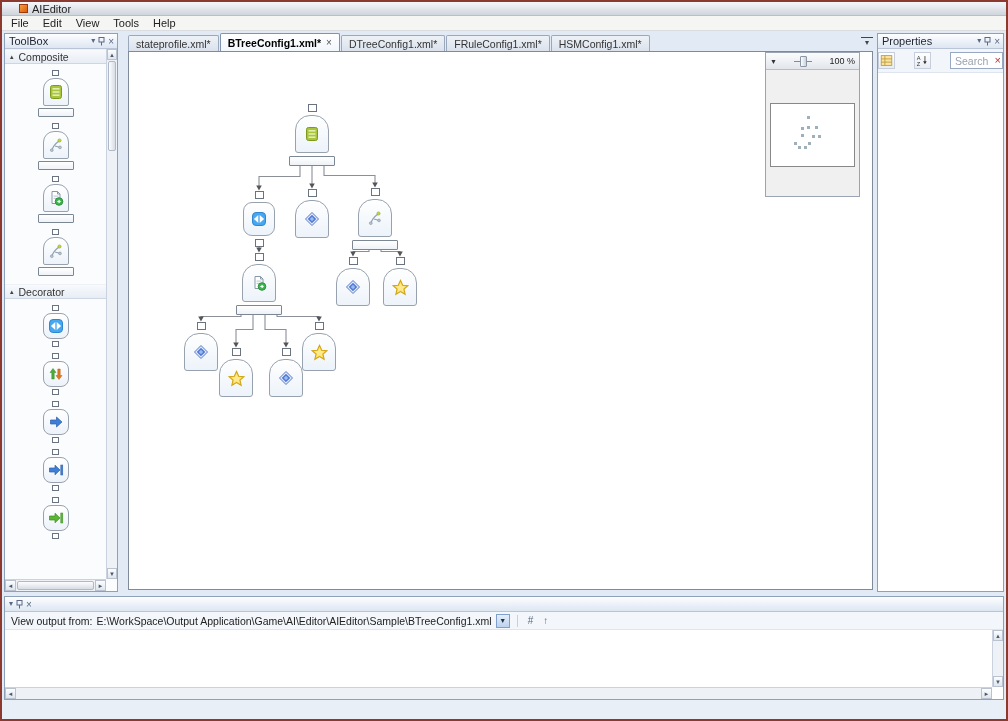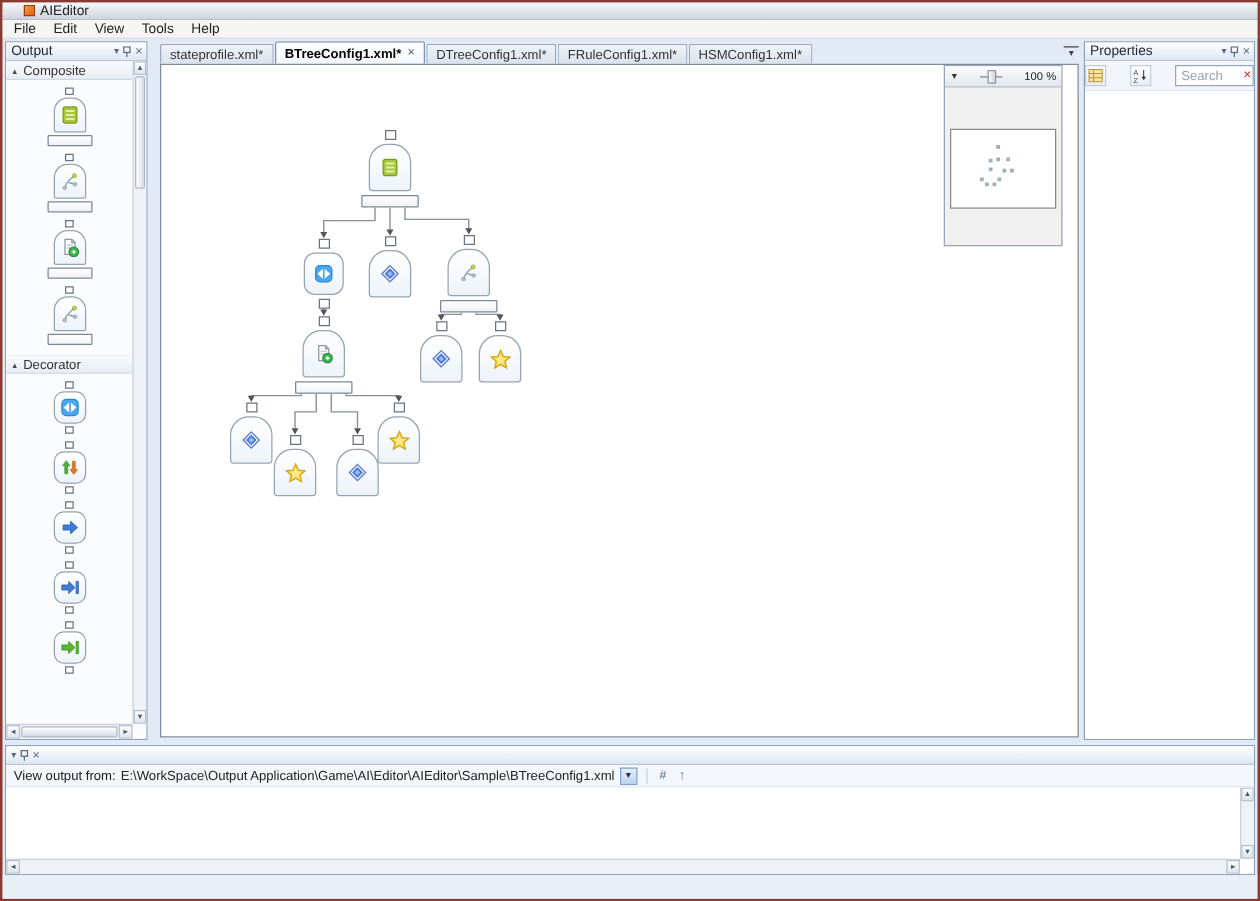--- a/index.html
+++ b/index.html
@@ -89,21 +89,21 @@
   .zoom-header{height:17px;background:linear-gradient(180deg,#fbfcfd,#e2e6ec);border-bottom:1px solid #b6bdc8;
     display:flex;align-items:center;padding:0 4px;gap:17px;}
   .zoom-chev{font-size:7px;color:#333;}
   .zoom-track{flex:1;height:1px;background:#8a8a8a;position:relative;}
   .zoom-thumb{position:absolute;left:6px;top:-5px;width:7px;height:11px;
     background:linear-gradient(90deg,#fdfdfe,#ccd3dc);border:1px solid #8b96a5;border-radius:1px;}
   .zoom-label{font-size:9px;color:#222;white-space:nowrap;}
   .minimap-box{position:absolute;left:4px;right:4px;top:50px;height:64px;background:#fff;border:1px solid #888;}
   .mm-dot{position:absolute;width:3px;height:3px;background:#9fb0ba;}
   
-  .properties{width:137px;margin:2px 2px 0 0;flex:0 0 auto;}
+  .properties{width:127px;margin:2px 2px 0 0;flex:0 0 auto;}
   .props-toolbar{height:24px;display:flex;align-items:center;padding:2px 0;gap:19px;background:#f2f5f9;border-bottom:1px solid #dfe5ee;flex:0 0 auto;}
   .pt-btn{width:17px;height:17px;display:flex;align-items:center;justify-content:center;border:1px solid #c5ceda;background:linear-gradient(180deg,#fff,#e8edf4);}
   .pt-btn svg{display:block;}
   .search-wrap{flex:1;position:relative;min-width:0;}
   .search-input{width:100%;height:17px;border:1px solid #98a8c0;font-family:"Liberation Sans",sans-serif;
     font-size:10.5px;padding:0 14px 0 4px;color:#333;}
   .search-input::placeholder{color:#9aa2ae;}
   .search-clear{position:absolute;right:2px;top:2px;color:#c03028;font-size:11px;line-height:12px;cursor:default;}
   .props-body{flex:1;background:#fff;}
   
@@ -135,21 +135,21 @@
       <span class="menu-item">Edit</span>
       <span class="menu-item">View</span>
       <span class="menu-item">Tools</span>
       <span class="menu-item">Help</span>
     </div>
 
   <div class="main">
 
     <div class="panel toolbox">
       <div class="panel-header">
-        <span class="panel-title">Output</span>
+        <span class="panel-title">ToolBox</span>
         <span class="ph-icons">
           <span class="chev">▾</span>
           <svg width="7" height="9">
               <rect x="1" y="0.5" width="5" height="4.5" fill="none" stroke="#5a6a85"></rect>
               <line x1="3.5" y1="5" x2="3.5" y2="8.5" stroke="#5a6a85"></line>
             </svg>
           <span class="closex">×</span>
         </span>
       </div>
       <div class="toolbox-body">

